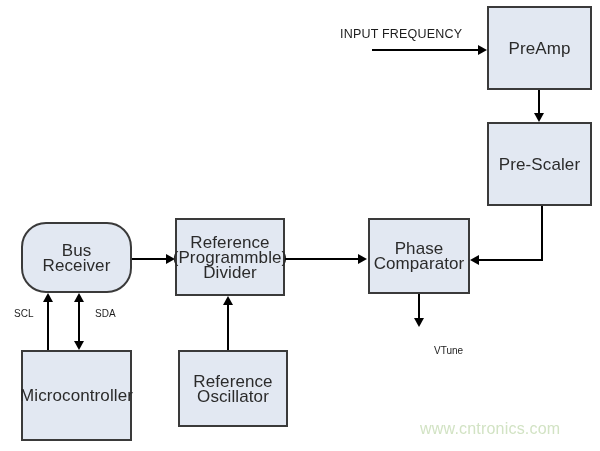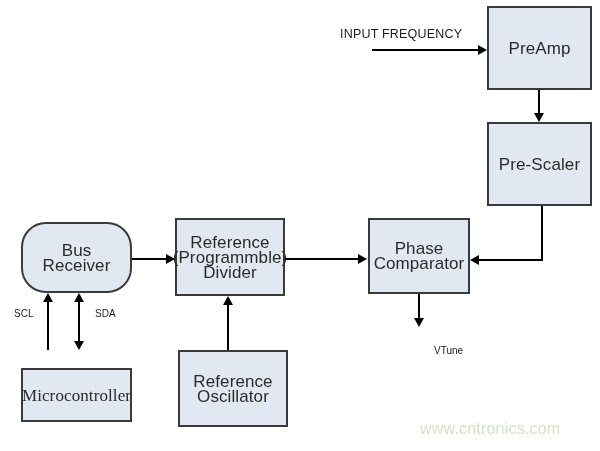--- a/index.html
+++ b/index.html
@@ -135,21 +135,21 @@
 
   <div class="wire wire-v" style="left:47px; top:301px; height:49px;"></div>
   <div class="arrow arrow-u" style="left:43px; top:293px;"></div>
   <div class="wire-label" style="left:14px; top:308px;">SCL</div>
 
   <div class="wire wire-v" style="left:78px; top:301px; height:42px;"></div>
   <div class="arrow arrow-u" style="left:74px; top:293px;"></div>
   <div class="arrow arrow-d" style="left:74px; top:341px;"></div>
   <div class="wire-label" style="left:95px; top:308px;">SDA</div>
 
-  <div class="block" style="left:21px; top:368px; width:111px; height:54px;font-family:Liberation Serif, serif;">
+  <div class="block" style="left:21px; top:350px; width:111px; height:91px;">
     <span class="label">Microcontroller</span>
   </div>
 
   <div class="wire wire-v" style="left:227px; top:304px; height:46px;"></div>
   <div class="arrow arrow-u" style="left:223px; top:296px;"></div>
 
   <div class="block" style="left:178px; top:350px; width:110px; height:77px;">
     <span class="label">Reference
 Oscillator</span>
   </div>

